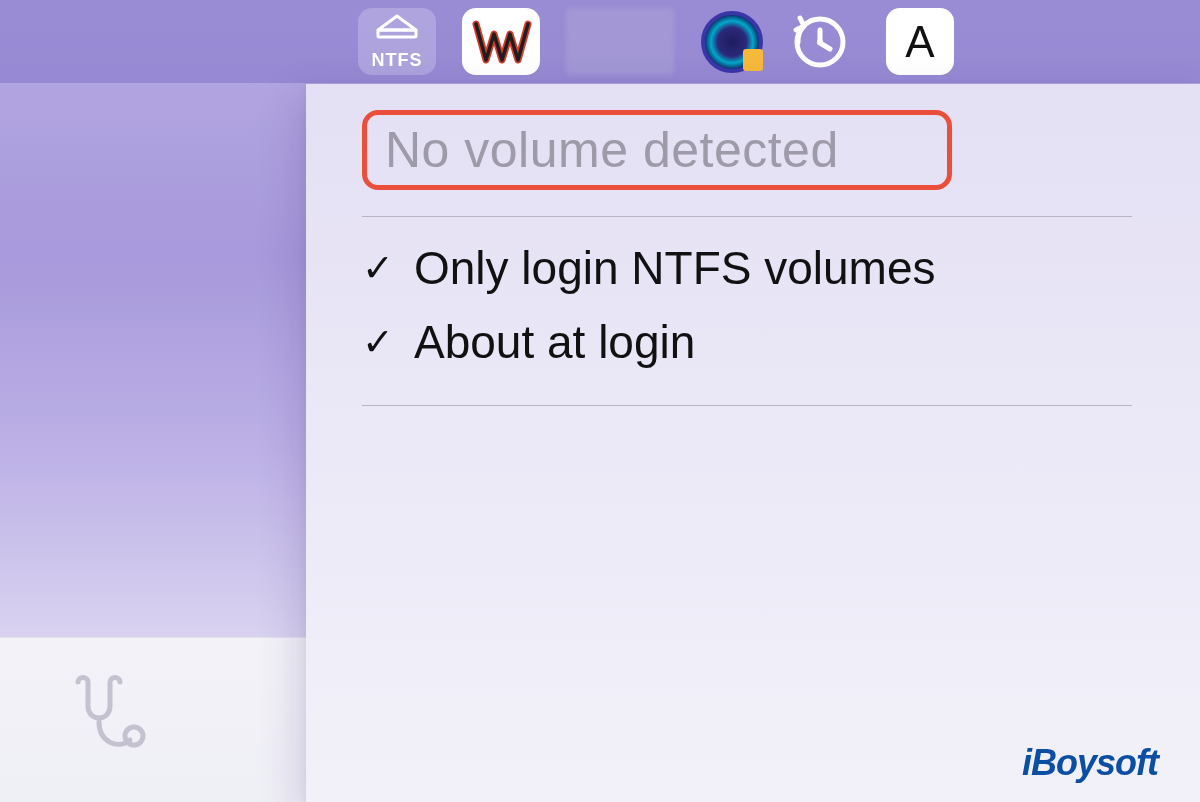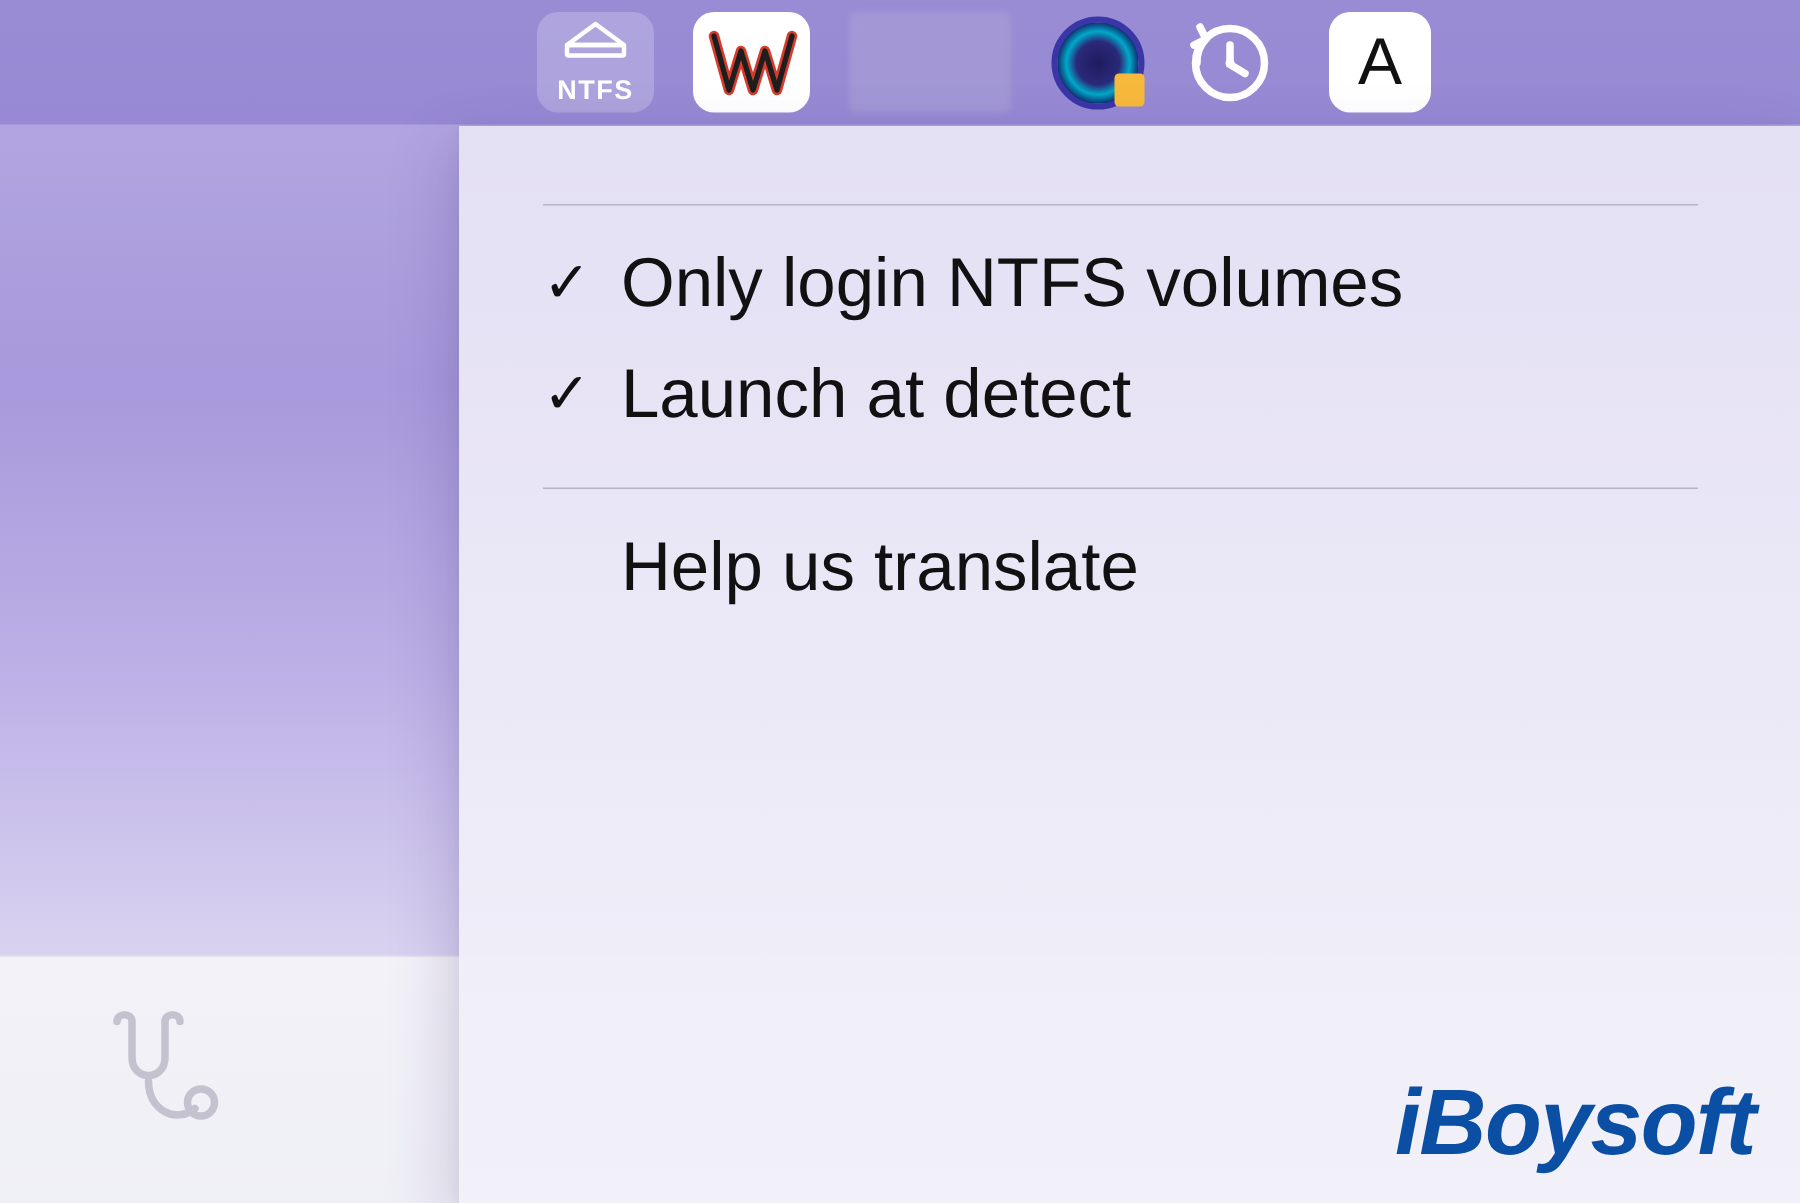--- a/index.html
+++ b/index.html
@@ -90,22 +90,22 @@
   .menu-item {
     display:flex; align-items:center; gap:12px;
     font-size:46px; color:#111; padding:10px 0 10px 0;
   }
   .check { width:40px; text-align:left; font-size:38px; }
   .noicon .check { visibility:hidden; }
   .stetho {
     position:absolute; left:58px; bottom:38px; opacity:0.45;
   }
   .brand {
-    position:absolute; right:30px; bottom:18px;
-    font-size:62px; font-weight:800; font-style:italic;
+    position:absolute; right:42px; bottom:18px;
+    font-size:36px; font-weight:800; font-style:italic;
     color:#0a4fa3; letter-spacing:-1px;margin-top:24px;
   }
   .brand .i { font-style:italic; font-weight:700; }
 </style>
 </head>
 <body>
 
 <div class="bg">
   <div class="bg-top"></div>
   <div class="bg-bottom"></div>
@@ -142,40 +142,39 @@
       <circle cx="30" cy="30" r="3" fill="#fff"></circle>
     </svg>
   </div>
 
   <div class="mb-A">
     <span>A</span>
   </div>
 </div>
 
 <div class="panel">
+  <div class="hl">
+    <div class="status">No volume detected</div>
+  </div>
   <div class="divider"></div>
 
   <div class="menu">
     <div class="menu-item">
       <span class="check">✓</span>
       <span>Only login NTFS volumes</span>
     </div>
     <div class="menu-item">
       <span class="check">✓</span>
-      <span>Launch at detect</span>
+      <span>About at login</span>
     </div>
   </div>
 
   <div class="divider"></div>
 
   <div class="menu">
-    <div class="menu-item noicon">
-      <span class="check">✓</span>
-      <span>Help us translate</span>
-    </div>
   </div>
 </div>
 
 <div class="stetho">
   <svg width="90" height="90" viewBox="0 0 90 90">
     <path d="M20 12 C20 6 30 6 30 12 L30 36 C30 52 52 52 52 36 L52 12 C52 6 62 6 62 12" fill="none" stroke="#8f8ba0" stroke-width="5" stroke-linecap="round"></path>
     <path d="M41 52 C41 72 60 80 72 70" fill="none" stroke="#8f8ba0" stroke-width="5" stroke-linecap="round"></path>
     <circle cx="76" cy="66" r="9" fill="none" stroke="#8f8ba0" stroke-width="5"></circle>
   </svg>
 </div>

